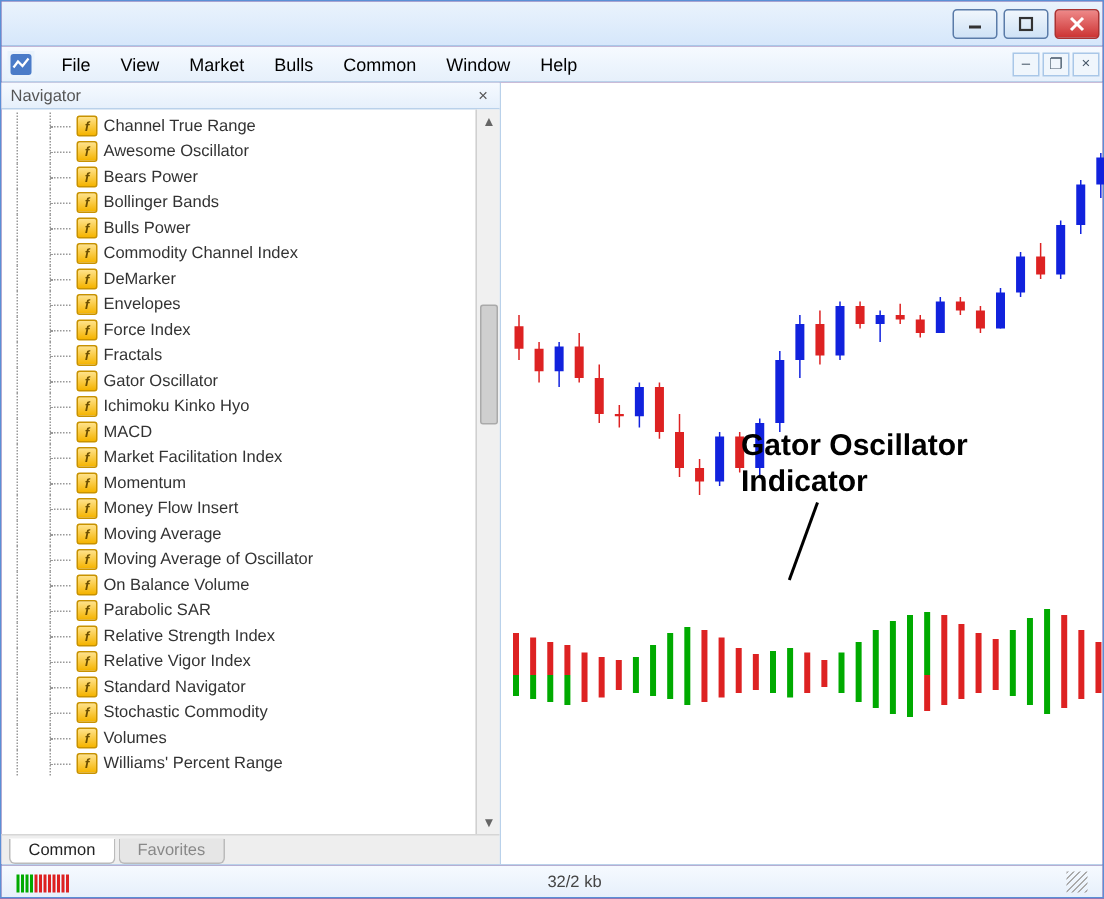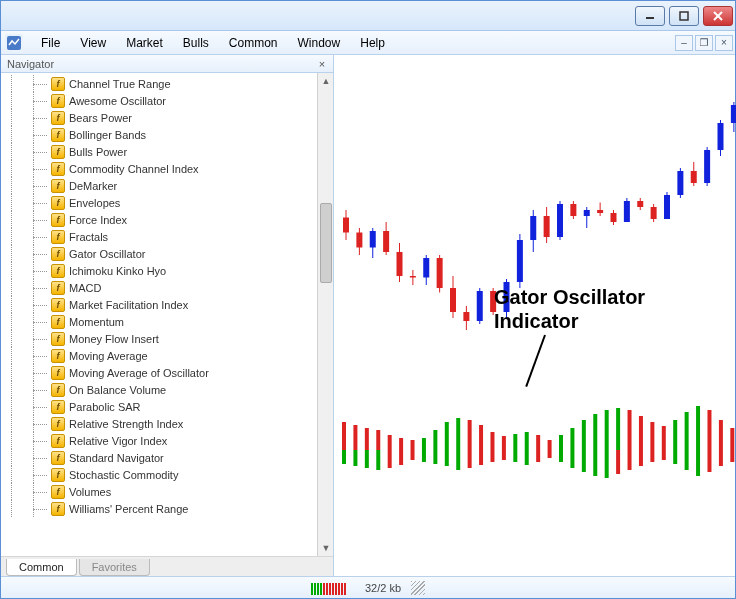--- a/index.html
+++ b/index.html
@@ -265,21 +265,21 @@
     transform: rotate(20deg);
     transform-origin: top center;
   }
   
   .statusbar {
     height: 22px;
     border-top: 1px solid #b9d1ea;
     background: linear-gradient(#f6faff,#e6f0fb);
     display: flex;
     align-items: center;
-    justify-content: center;
+    justify-content: space-between;
     padding: 0 10px;
     font-size: 11px;
     color: #444;
   }
   .status-graphic {
     width: 40px;
     height: 14px;
     margin-right: 14px;
     display: flex;
     align-items: flex-end;

